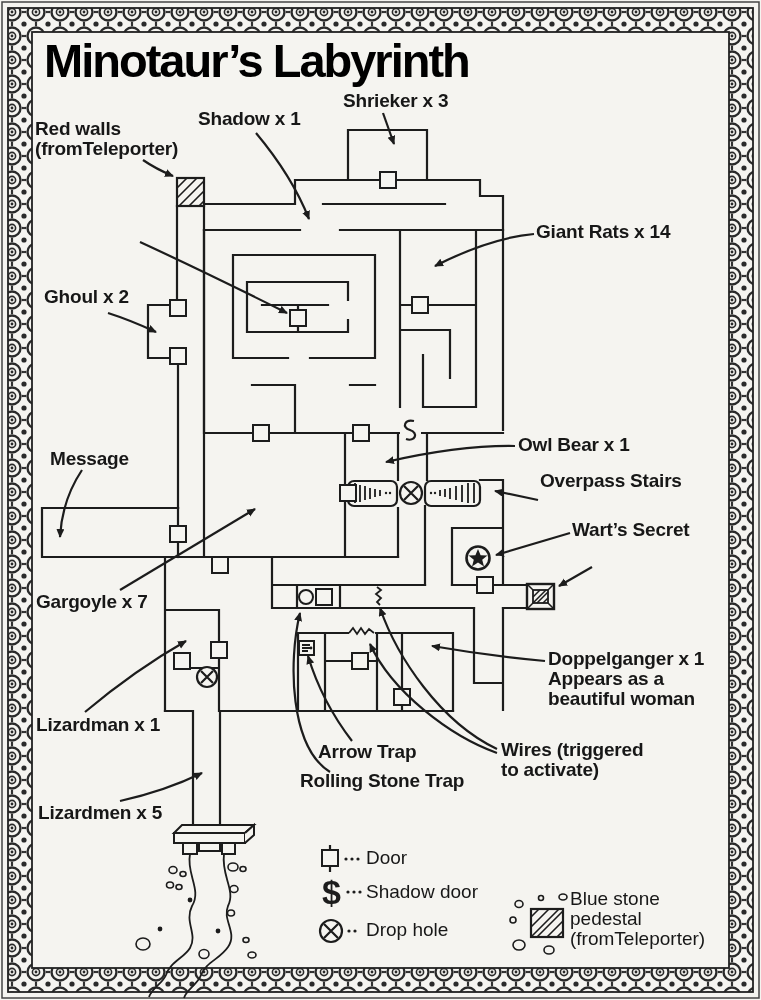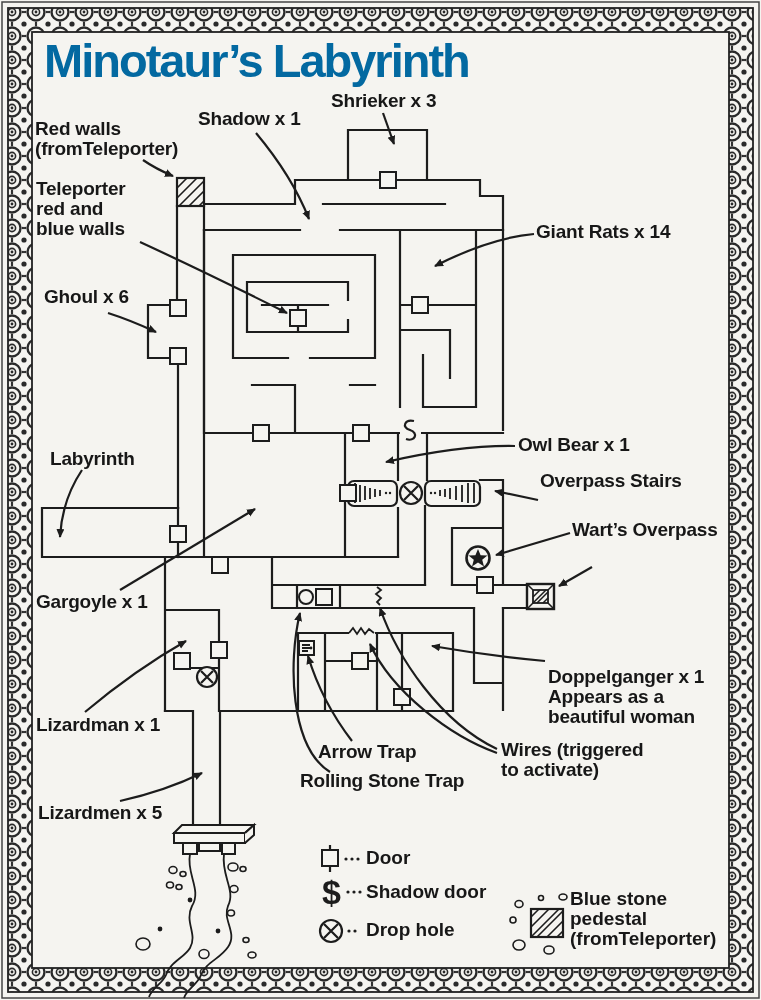--- a/index.html
+++ b/index.html
@@ -9,23 +9,23 @@
     font-family:"Liberation Sans","DejaVu Sans",sans-serif;
     color:#1c1c1c;
   }
   svg.mapsvg{position:absolute;left:0;top:0;}
   .lbl{
     position:absolute;font-weight:bold;font-size:19px;line-height:20px;
     white-space:pre-line;color:#171717;letter-spacing:-0.2px;
   }
   .title{
     position:absolute;left:44px;top:33px;font-weight:bold;font-size:47px;
-    letter-spacing:-2px;color:#0369a1;white-space:nowrap;
+    letter-spacing:-2px;color:#000000;white-space:nowrap;
   }
-  .legend-label{position:absolute;font-weight:bold;font-size:19px;line-height:20px;white-space:pre-line;color:#171717;}
+  .legend-label{position:absolute;font-weight:normal;font-size:19px;line-height:20px;white-space:pre-line;color:#171717;}
 </style>
 </head>
 <body>
 
 <div class="page">
 
 <svg class="mapsvg" width="761" height="1000" viewBox="0 0 761 1000">
   <defs>
     <pattern id="ros" width="24" height="24" patternUnits="userSpaceOnUse">
       <rect width="24" height="24" fill="#f5f4f0"></rect>
@@ -243,40 +243,37 @@
       <ellipse cx="563" cy="897" rx="4" ry="3"></ellipse>
           <ellipse cx="513" cy="920" rx="3" ry="3"></ellipse>
       <ellipse cx="519" cy="945" rx="6" ry="5"></ellipse>
           <ellipse cx="549" cy="950" rx="5" ry="4"></ellipse>
     </g>
   </g>
 </svg>
 
 <div class="title">Minotaur’s Labyrinth</div>
 
-<div class="lbl" style="left:331px;top:91px">Shrieker x 3</div>
+<div class="lbl" style="left:343px;top:91px">Shrieker x 3</div>
 <div class="lbl" style="left:198px;top:109px">Shadow x 1</div>
 <div class="lbl" style="left:35px;top:119px">Red walls
 (fromTeleporter)</div>
-<div class="lbl" style="left:36px;top:179px">Teleporter
-red and
-blue walls</div>
 <div class="lbl" style="left:536px;top:222px">Giant Rats x 14</div>
-<div class="lbl" style="left:44px;top:287px">Ghoul x 6</div>
-<div class="lbl" style="left:50px;top:449px">Labyrinth</div>
+<div class="lbl" style="left:44px;top:287px">Ghoul x 2</div>
+<div class="lbl" style="left:50px;top:449px">Message</div>
 <div class="lbl" style="left:518px;top:435px">Owl Bear x 1</div>
 <div class="lbl" style="left:540px;top:471px">Overpass Stairs</div>
-<div class="lbl" style="left:572px;top:520px">Wart’s Overpass</div>
-<div class="lbl" style="left:36px;top:592px">Gargoyle x 1</div>
+<div class="lbl" style="left:572px;top:520px">Wart’s Secret</div>
+<div class="lbl" style="left:36px;top:592px">Gargoyle x 7</div>
 <div class="lbl" style="left:36px;top:715px">Lizardman x 1</div>
 <div class="lbl" style="left:318px;top:742px">Arrow Trap</div>
 <div class="lbl" style="left:300px;top:771px">Rolling Stone Trap</div>
 <div class="lbl" style="left:501px;top:740px">Wires (triggered
 to activate)</div>
-<div class="lbl" style="left:548px;top:667px">Doppelganger x 1
+<div class="lbl" style="left:548px;top:649px">Doppelganger x 1
 Appears as a
 beautiful woman</div>
 <div class="lbl" style="left:38px;top:803px">Lizardmen x 5</div>
 
 <div class="legend-label" style="left:366px;top:848px">Door</div>
 <div class="legend-label" style="left:366px;top:882px">Shadow door</div>
 <div class="legend-label" style="left:366px;top:920px">Drop hole</div>
 <div class="legend-label" style="left:570px;top:889px">Blue stone
 pedestal
 (fromTeleporter)</div>

